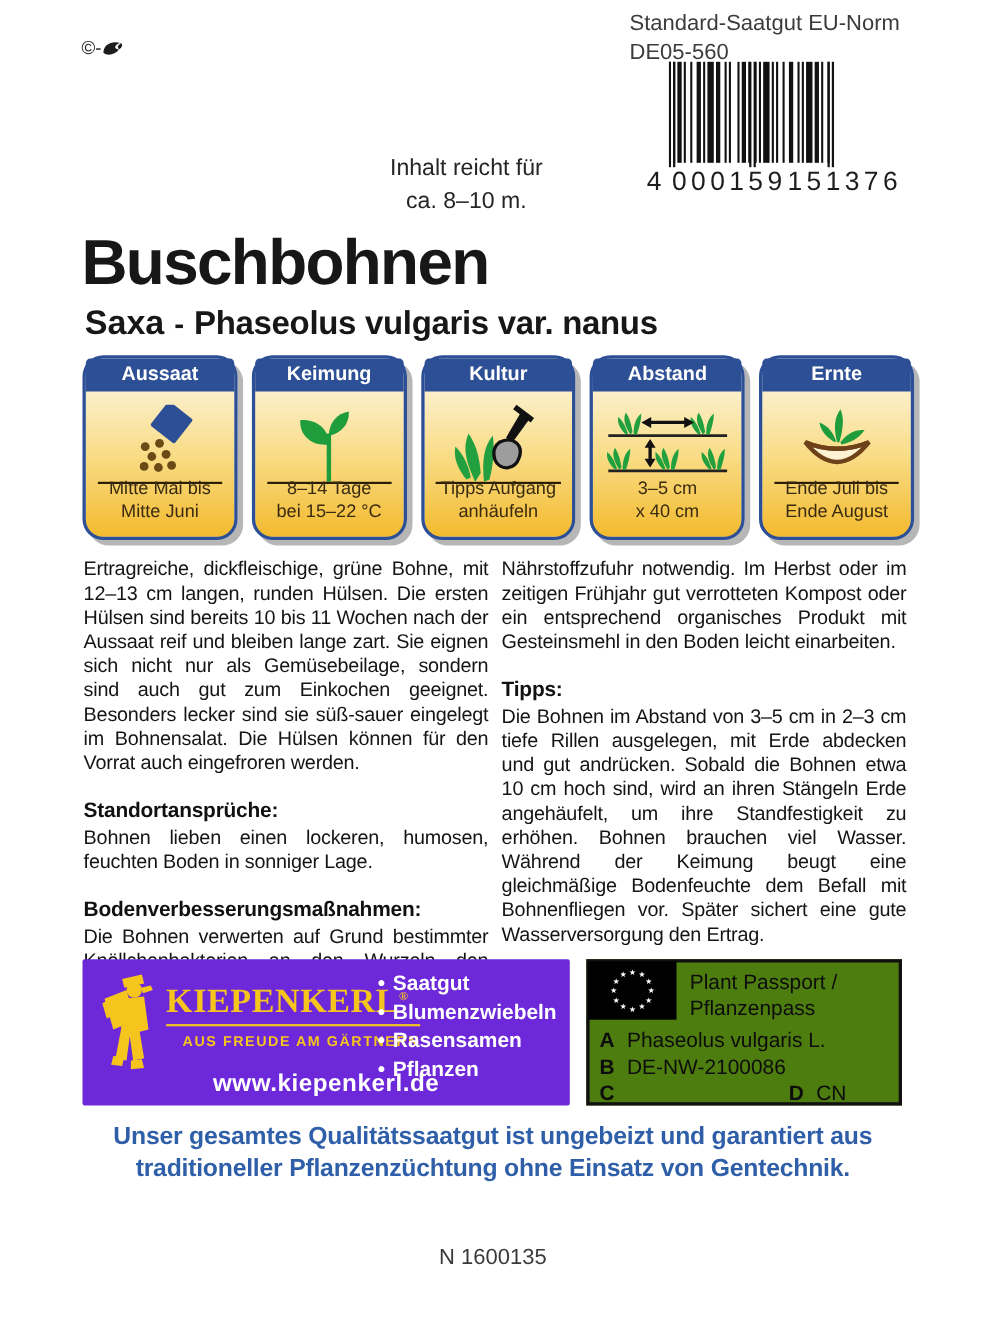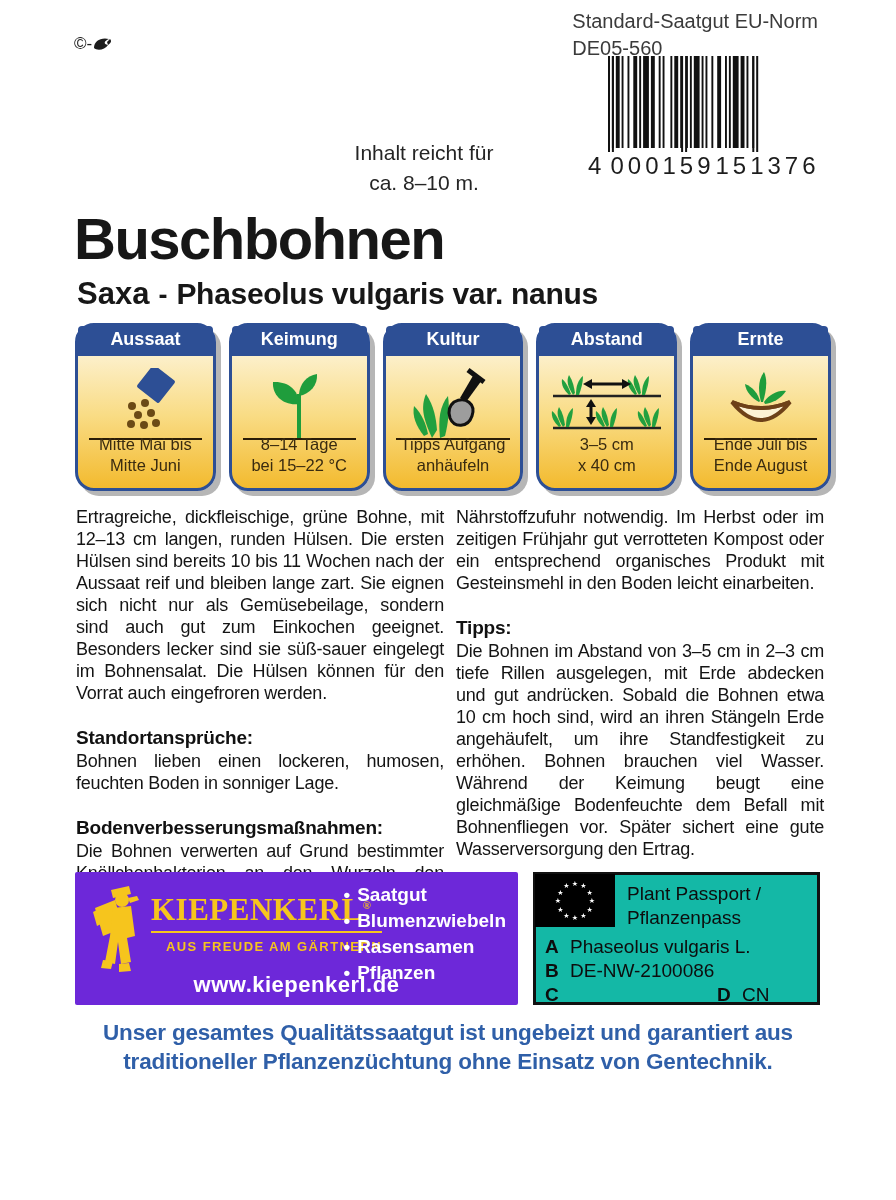--- a/index.html
+++ b/index.html
@@ -6,21 +6,21 @@
   body { background:#ffffff; font-family:"Liberation Sans", sans-serif; }
   .page { position:relative; width:896px; height:1200px; background:#fff; overflow:hidden; }
 
   
   .copyright-mark { position:absolute; left:74px; top:34px; font-size:17px; color:#1c1c1c; display:flex; align-items:center; gap:1px; }
   .top-right { position:absolute; right:78px; top:8px; font-size:20px; line-height:27px; color:#3b3b3b; }
   .barcode-block { position:absolute; left:588px; top:56px; width:232px; height:134px; }
   .bars { position:absolute; left:20px; top:0; }
   .bc-digits { position:absolute; left:0; top:96px; width:232px; display:flex; font-size:24px; color:#1d1d1d; letter-spacing:4px; }
   .bc-digits .lead { width:22px; background:#fff; }
-  .bc-digits .grp { flex:1; text-align:center; background:#fff; }
+  .bc-digits .grp { flex:1; text-align:right; background:#fff; }
 
   .content-note { position:absolute; left:288px; top:138px; width:272px; text-align:center; font-size:21px; line-height:30px; color:#252525; }
 
   .title { position:absolute; left:74px; top:205px; font-size:58px; font-weight:bold; letter-spacing:-1.5px; color:#171717; }
   .subtitle { position:absolute; left:77px; top:276px; display:flex; align-items:baseline; gap:9px; color:#171717; }
   .subtitle .variety { font-size:31px; font-weight:bold; }
   .subtitle .sep { font-size:27px; font-weight:bold; }
   .subtitle .botanical { font-size:30px; font-weight:bold; letter-spacing:-0.3px; }
 
   
@@ -47,21 +47,21 @@
   .mascot { position:absolute; left:10px; top:12px; }
   .wordmark-wrap { position:absolute; left:76px; top:20px; }
   .wordmark { font-family:"Liberation Serif", serif; font-weight:bold; font-size:31px; letter-spacing:0.5px; color:#f6c51d; white-space:nowrap; }
   .wordmark sup { font-size:11px; }
   .wordmark-rule { height:2px; background:#f6c51d; margin-top:3px; }
   .tagline { margin-top:6px; font-size:13px; font-weight:bold; letter-spacing:1.4px; color:#f6c51d; white-space:nowrap;margin-left:15px; }
   .brand-products { position:absolute; right:12px; top:10px; color:#fff; font-weight:bold; font-size:19px; line-height:26px; text-align:left; }
   .brand-products .b { margin-right:7px; }
   .brand-site { position:absolute; left:0; right:0; bottom:7px; text-align:center; color:#fff; font-weight:bold; font-size:22px; letter-spacing:0.5px; }
 
-  .pp-box { position:absolute; left:533px; top:872px; width:287px; height:133px; border:3px solid #111; background:#14b8a6; }
+  .pp-box { position:absolute; left:533px; top:872px; width:287px; height:133px; border:3px solid #111; background:#4d7c0f; }
   .pp-flag { position:absolute; left:-1px; top:-1px; width:80px; height:53px; background:#000; }
   .pp-title { position:absolute; left:91px; top:7px; font-size:19px; line-height:24px; color:#0d0d0d; }
   .pp-rows { position:absolute; left:9px; top:60px; right:6px; font-size:19px; color:#0d0d0d; }
   .pp-row { position:relative; line-height:24px; }
   .pp-key { font-weight:bold; display:inline-block; width:25px; }
   .pp-d { position:absolute; left:172px; top:0; }
 
   .statement { position:absolute; left:0; top:1018px; width:100%; text-align:center;
                color:#2f5fa8; font-weight:bold; font-size:22.5px; line-height:29px; letter-spacing:-0.2px; }
   .footer-num { position:absolute; left:0; top:1132px; width:100%; text-align:center; font-size:20px; color:#3a3a3a; }
@@ -323,14 +323,15 @@
         <span class="pp-d"><span class="pp-key">D</span><span>CN</span></span>
       </div>
     </div>
   </div>
 
   <div class="statement">
     <div>Unser gesamtes Qualitätssaatgut ist ungebeizt und garantiert aus</div>
     <div>traditioneller Pflanzenzüchtung ohne Einsatz von Gentechnik.</div>
   </div>
 
+  <div class="footer-num">N 1600135</div>
 
 </div>
 
 </body></html>

